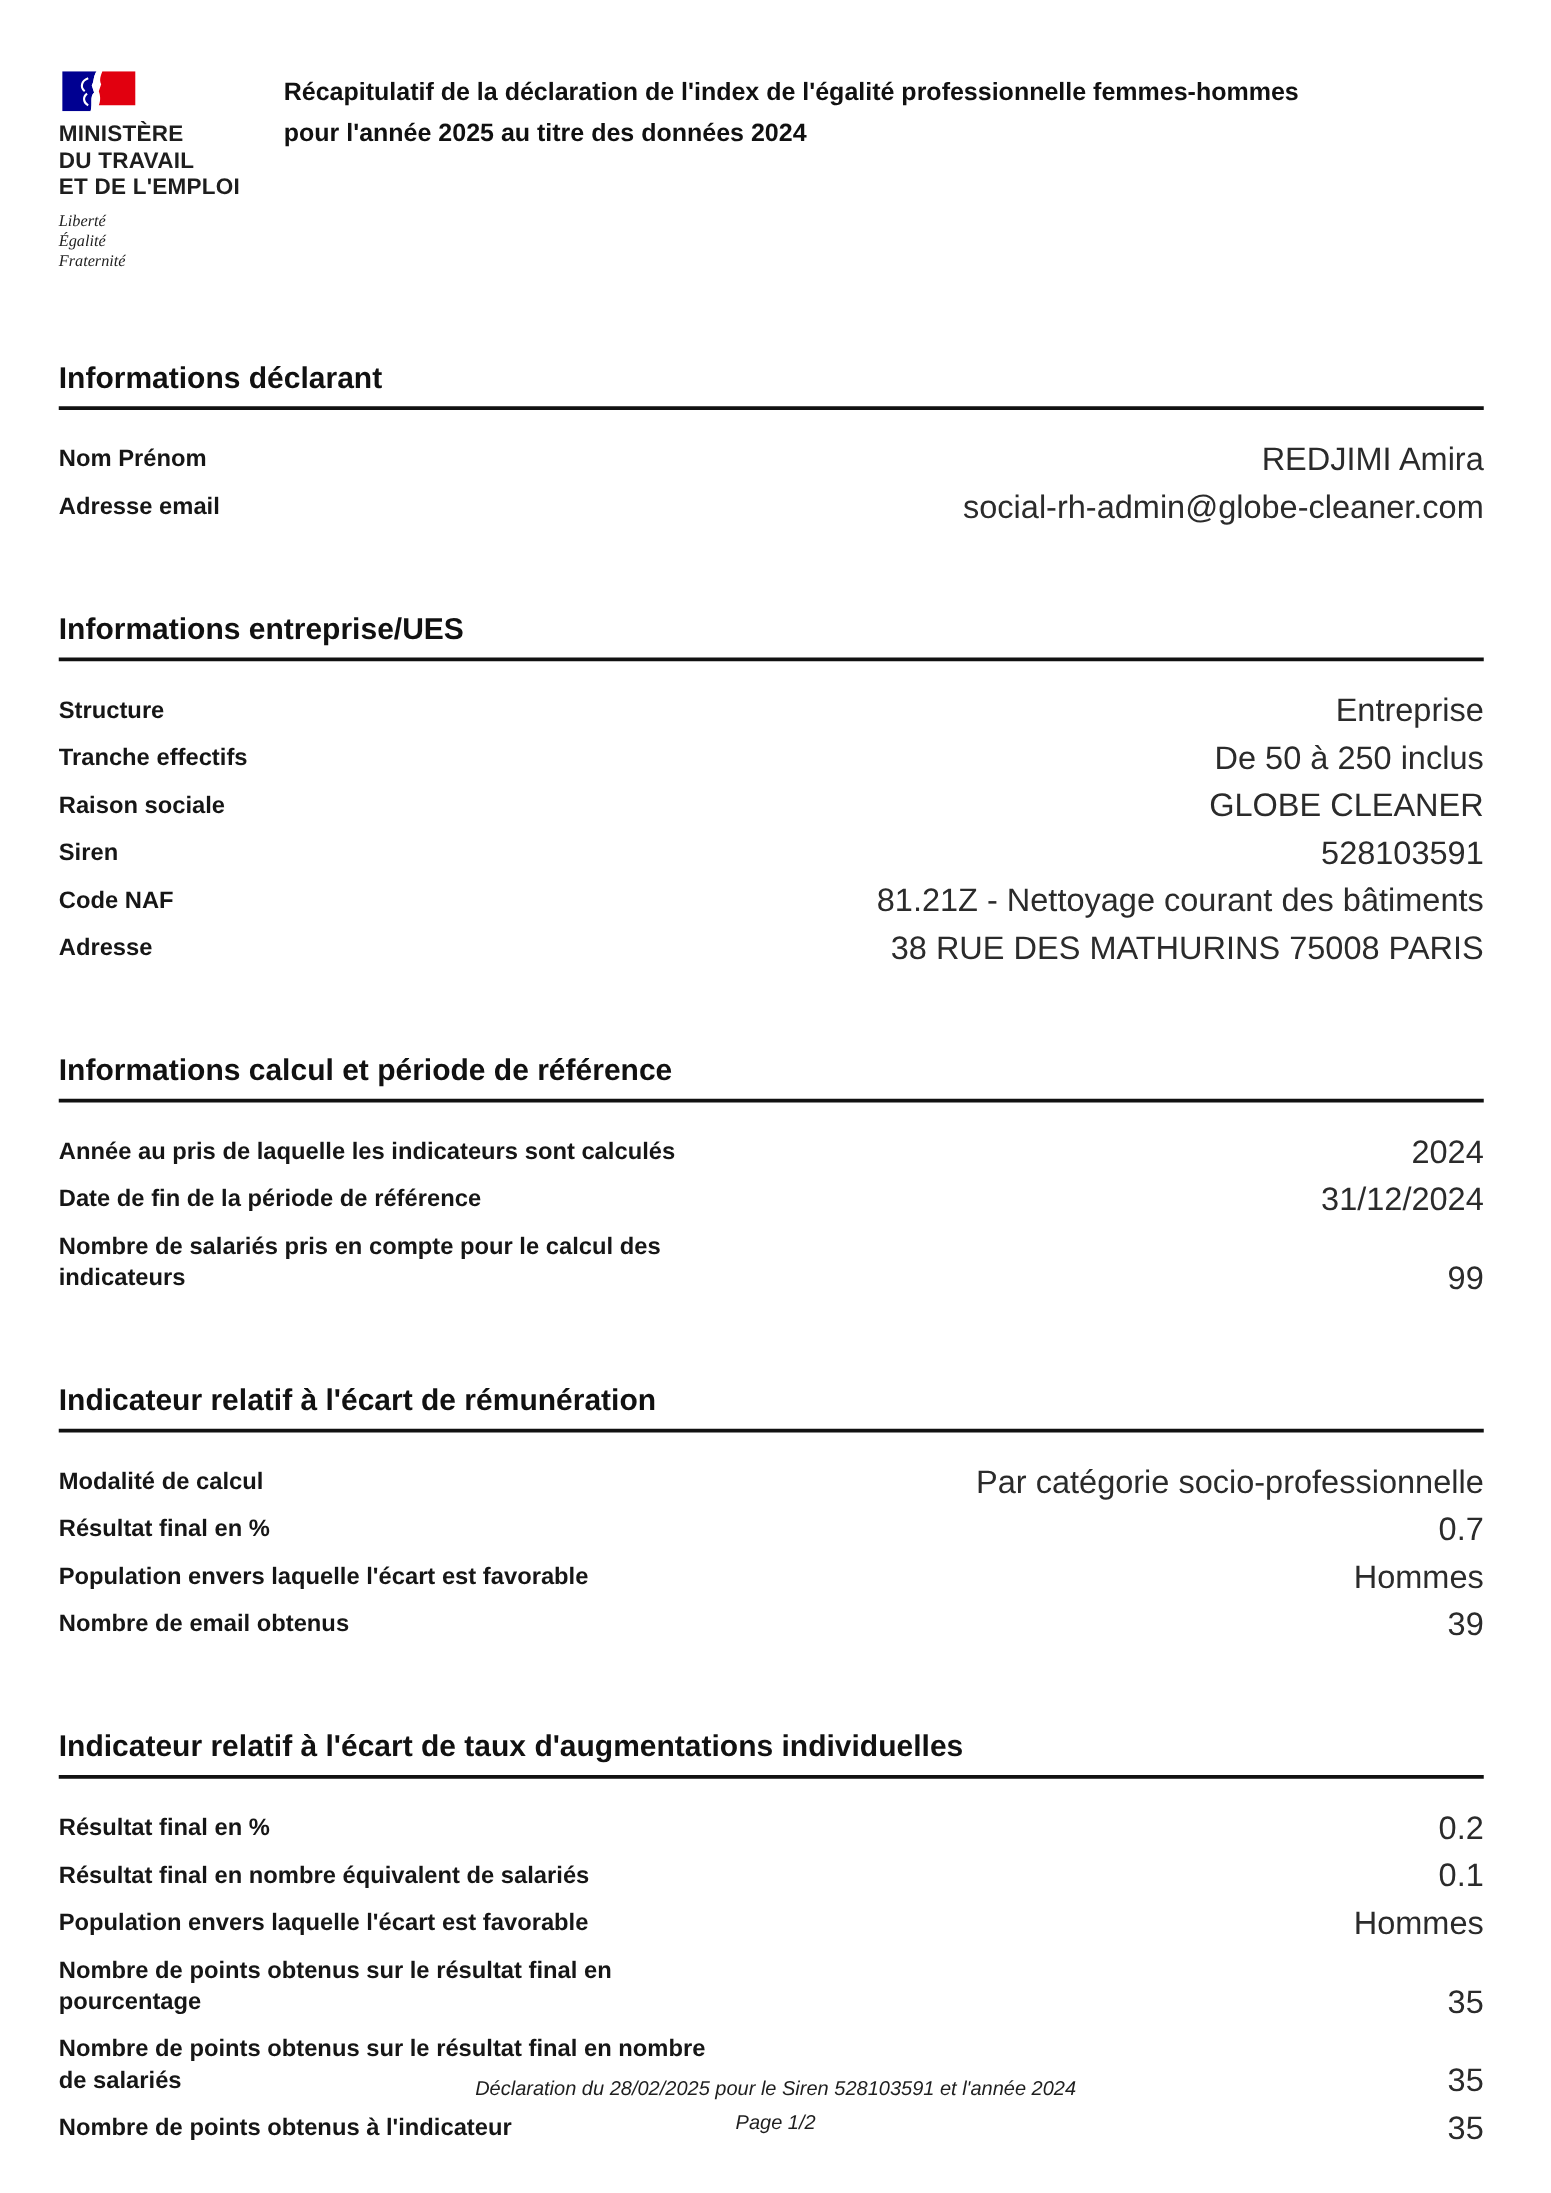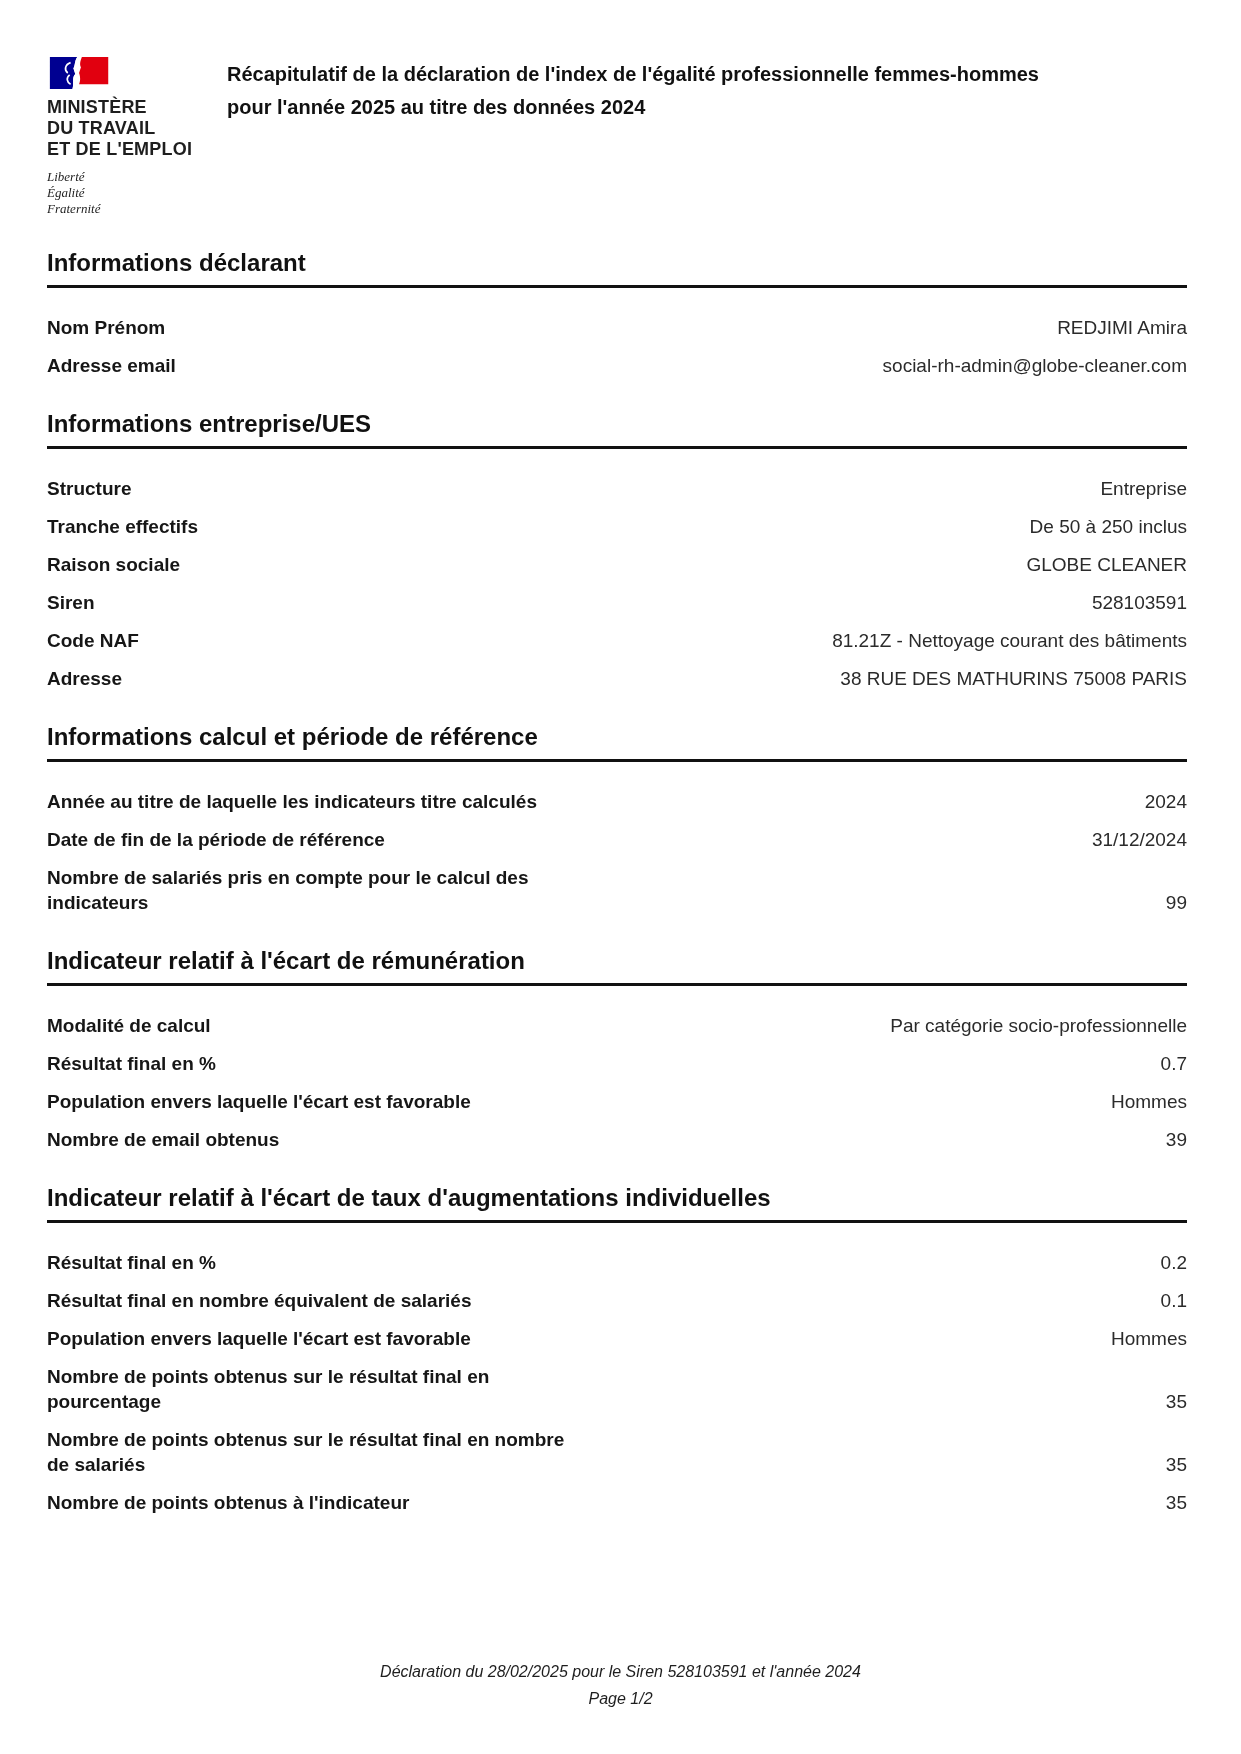--- a/index.html
+++ b/index.html
@@ -43,21 +43,21 @@
   }
   .doc-title {
     font-size: 20px;
     font-weight: 700;
     line-height: 33px;
     max-width: 812px;
     color: #111111;
     padding-top: 3px;
   }
   
-  .section { margin-top: 32px; }
+  .section { margin-top: 72px; }
   .section-heading {
     font-size: 24px;
     font-weight: 700;
     line-height: 28px;
     color: #111111;
     padding-bottom: 8px;
     border-bottom: 3px solid #111111;
     margin-bottom: 27px;
   }
   .info-row {
@@ -68,21 +68,21 @@
   }
   .row-label {
     font-weight: 700;
     font-size: 19px;
     line-height: 25px;
     max-width: 540px;
     color: #161616;
   }
   .row-value {
     font-weight: 400;
-    font-size: 19px;
+    font-size: 26px;
     line-height: 25px;
     text-align: right;
     color: #2b2b2b;
     flex: 1;
     padding-left: 20px;
   }
   
   .doc-footer {
     position: absolute;
     left: 0;
@@ -159,21 +159,21 @@
     </div>
     <div class="info-row">
       <span class="row-label">Adresse</span>
       <span class="row-value">38 RUE DES MATHURINS 75008 PARIS</span>
     </div>
   </section>
 
   <section class="section">
     <h2 class="section-heading">Informations calcul et période de référence</h2>
     <div class="info-row">
-      <span class="row-label">Année au titre de laquelle les indicateurs titre calculés</span>
+      <span class="row-label">Année au pris de laquelle les indicateurs sont calculés</span>
       <span class="row-value">2024</span>
     </div>
     <div class="info-row">
       <span class="row-label">Date de fin de la période de référence</span>
       <span class="row-value">31/12/2024</span>
     </div>
     <div class="info-row">
       <span class="row-label">Nombre de salariés pris en compte pour le calcul des indicateurs</span>
       <span class="row-value">99</span>
     </div>

